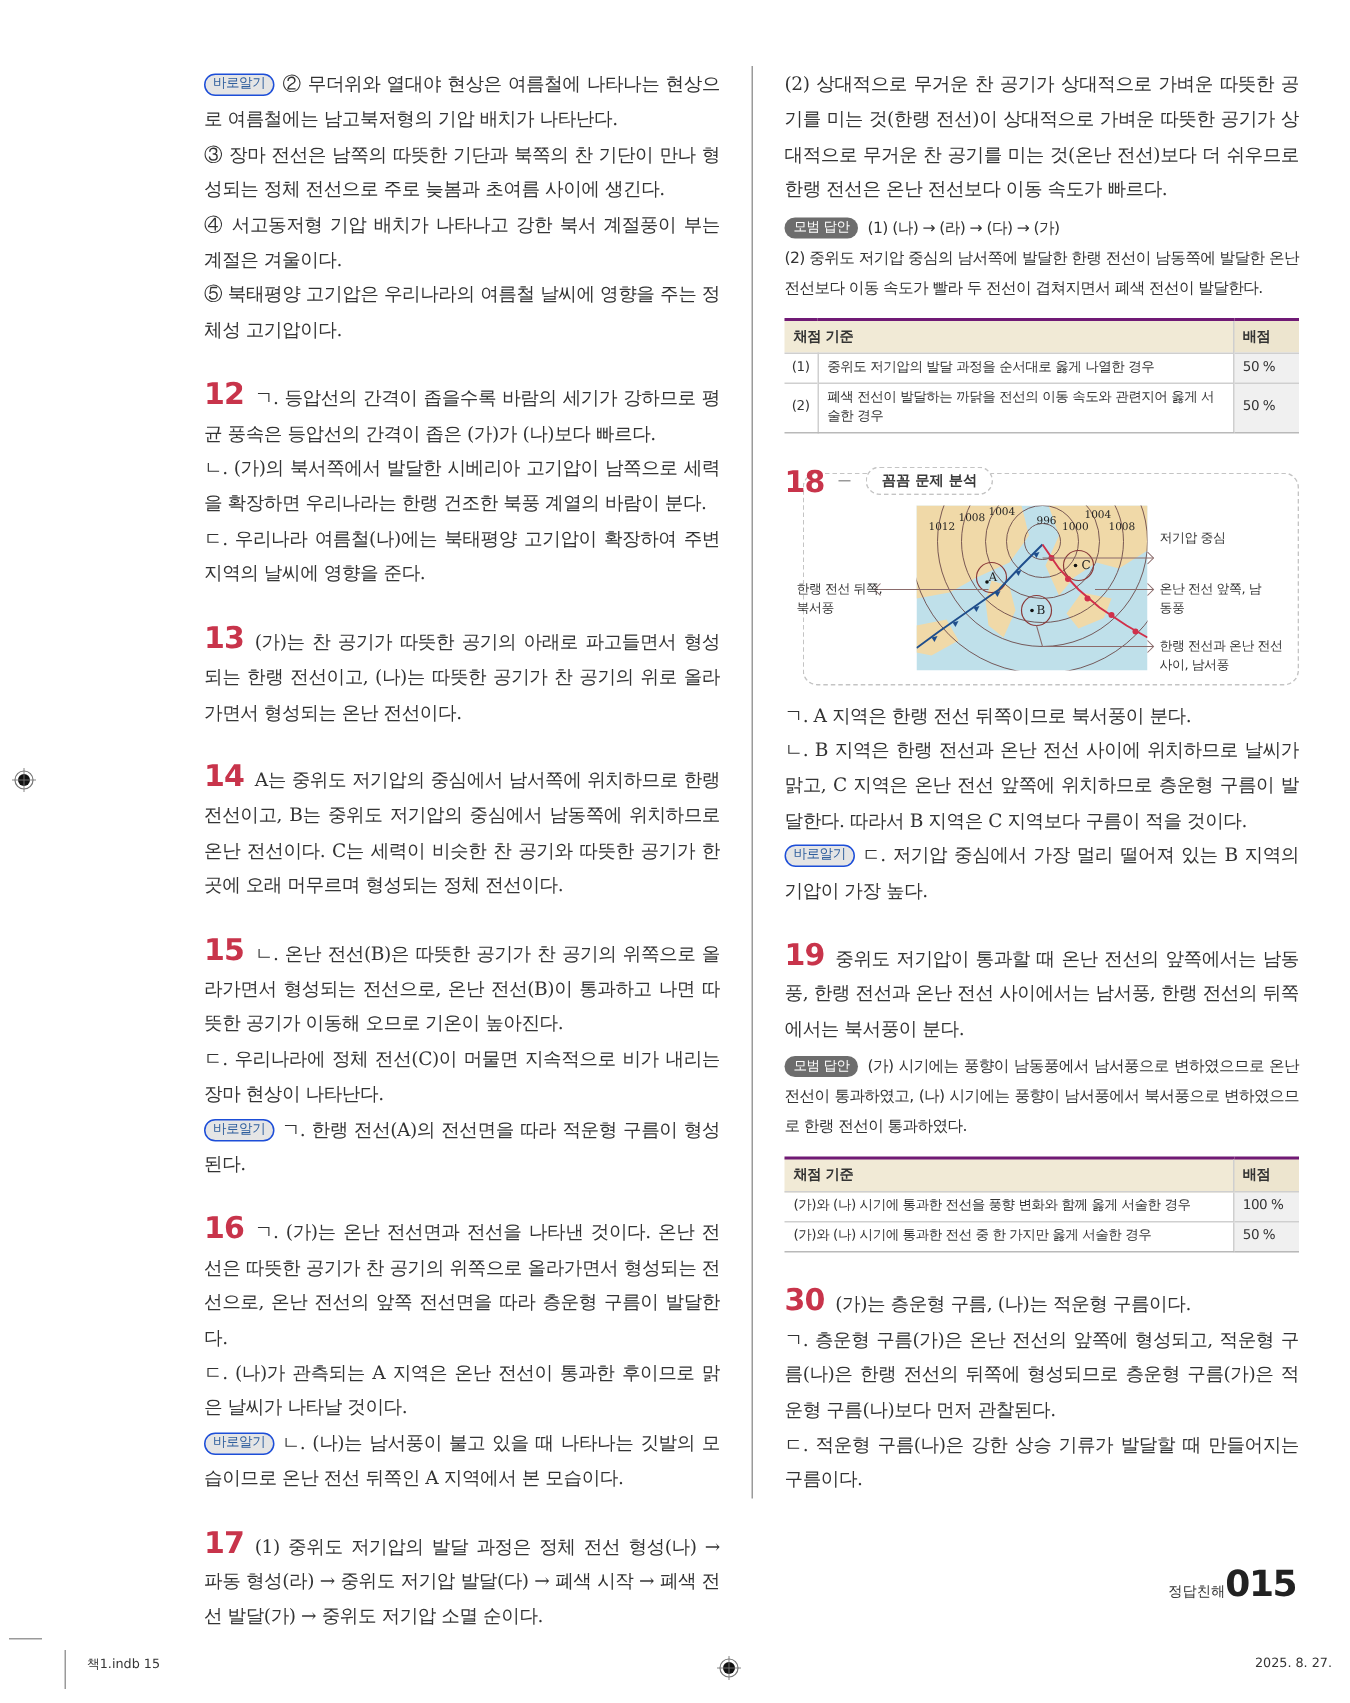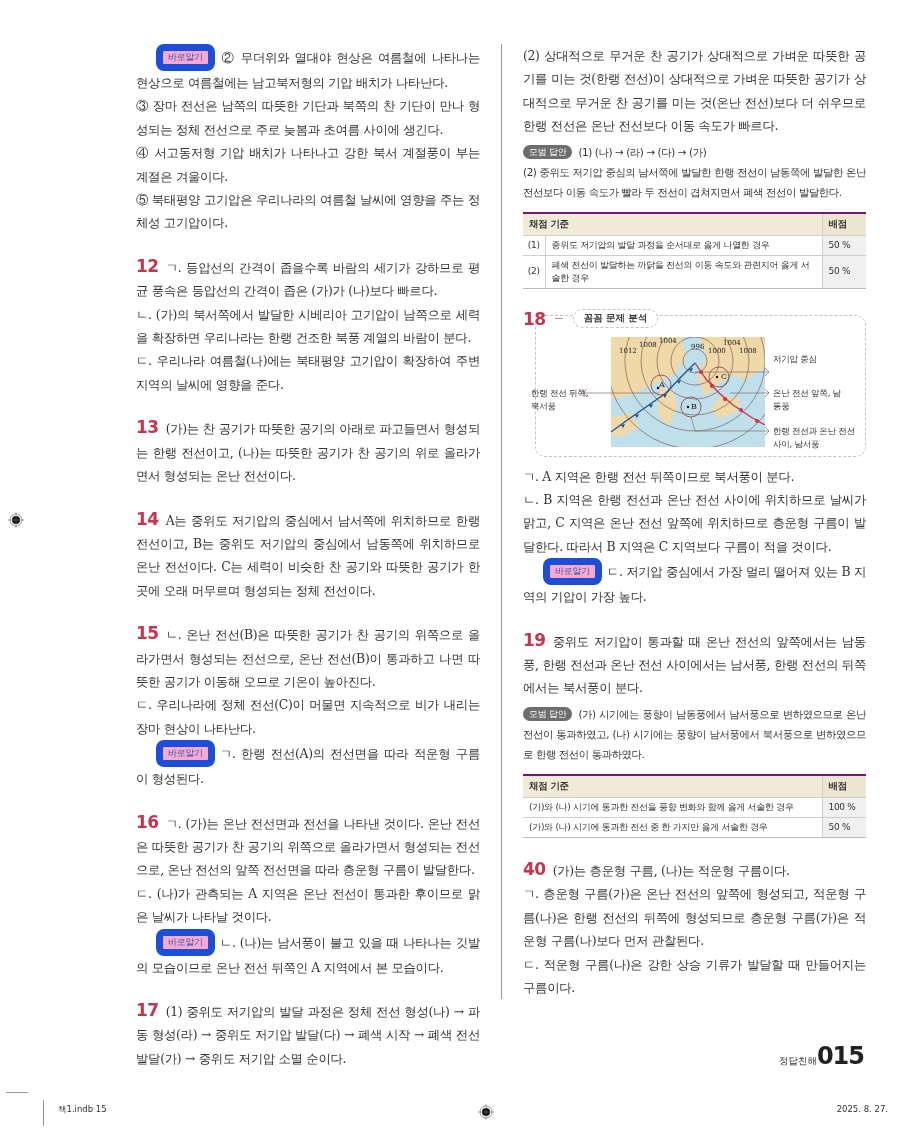--- a/index.html
+++ b/index.html
@@ -7,23 +7,23 @@
   body { position: relative; font-family: "DejaVu Sans", "Liberation Sans", sans-serif; color: #2b2b2b; }
 
   .col { position: absolute; top: 44px; }
   .col-left { left: 136px; width: 344px; }
   .col-right { left: 523px; width: 343px; }
   .divider { position: absolute; left: 501px; top: 44px; width: 1px; height: 955px; background: #9a9a9a; }
 
   .para { font-family: "DejaVu Serif", "Liberation Serif", serif; font-size: 12.4px; line-height: 23.4px; letter-spacing: -0.3px; text-align: justify; color: #333; }
   .para + .para { margin-top: 0; }
   .q { margin-top: 20px; }
-  .qnum { font-family: "DejaVu Sans", sans-serif; font-weight: bold; color: #c8344b; font-size: 17px; margin-right: 7px; letter-spacing: -0.5px; }
-
-  .badge-correct { display: inline-block; font-family: "DejaVu Sans", sans-serif; font-size: 9px; line-height: 13px; padding: 0 5px; border: 7px solid #1d4ed8; border-radius: 8px; color: #2d5d9c; background: #f9a8d4; margin-right: 5px; vertical-align: 2px; letter-spacing: -0.3px; margin-left: 20px; }
+  .qnum { font-family: "DejaVu Sans", sans-serif; font-weight: bold; color: #c8344b; font-size: 20px; margin-right: 7px; letter-spacing: -0.5px; }
+
+  .badge-correct { display: inline-block; font-family: "DejaVu Sans", sans-serif; font-size: 9px; line-height: 13px; padding: 0 5px; border: 1px solid #1d4ed8; border-radius: 8px; color: #2d5d9c; background: #e5e5e5; margin-right: 5px; vertical-align: 2px; letter-spacing: -0.3px; }
   .badge-model { display: inline-block; font-family: "DejaVu Sans", sans-serif; font-size: 9px; line-height: 14px; padding: 0 6px; border-radius: 8px; color: #fff; background: #6d6d6d; margin-right: 6px; vertical-align: 1px; letter-spacing: -0.3px; }
 
   .sans { font-family: "DejaVu Sans", sans-serif; font-size: 10.4px; line-height: 20px; letter-spacing: -0.4px; color: #333; text-align: justify; }
 
   table.grade { width: 100%; border-collapse: collapse; margin-top: 10px; font-family: "DejaVu Sans", sans-serif; font-size: 9px; letter-spacing: -0.3px; color: #333; }
   table.grade th { background: #f1ead6; text-align: left; font-weight: bold; padding: 4px 6px; border-top: 2px solid #701a75; font-size: 9.5px; }
   table.grade td { padding: 3px 6px; border-top: 1px solid #cfcfcf; vertical-align: middle; line-height: 13px; }
   table.grade tr:last-child td { border-bottom: 1px solid #b9b9b9; }
   table.grade td.num { width: 22px; text-align: center; border-right: 1px solid #cfcfcf; padding: 3px 2px; }
   table.grade td.score, table.grade th.score { width: 44px; background: #f0f0f0; border-left: 1px solid #cfcfcf; }
@@ -217,21 +217,21 @@
       </tr>
       <tr>
         <td>(가)와 (나) 시기에 통과한 전선 중 한 가지만 옳게 서술한 경우</td>
         <td class="score">50 %</td>
       </tr>
     </tbody>
       </table>
   </div>
 
   <div class="q">
-    <p class="para"><span class="qnum">40</span><span>(가)는 층운형 구름, (나)는 적운형 구름이다.</span></p>
+    <p class="para"><span class="qnum">30</span><span>(가)는 층운형 구름, (나)는 적운형 구름이다.</span></p>
     <p class="para">ㄱ. 층운형 구름(가)은 온난 전선의 앞쪽에 형성되고, 적운형 구름(나)은 한랭 전선의 뒤쪽에 형성되므로 층운형 구름(가)은 적운형 구름(나)보다 먼저 관찰된다.</p>
     <p class="para">ㄷ. 적운형 구름(나)은 강한 상승 기류가 발달할 때 만들어지는 구름이다.</p>
   </div>
 </div>
 
 <div class="footer-title">
   <span class="lbl">정답친해</span>
   <span class="pg">015</span>
 </div>
 

